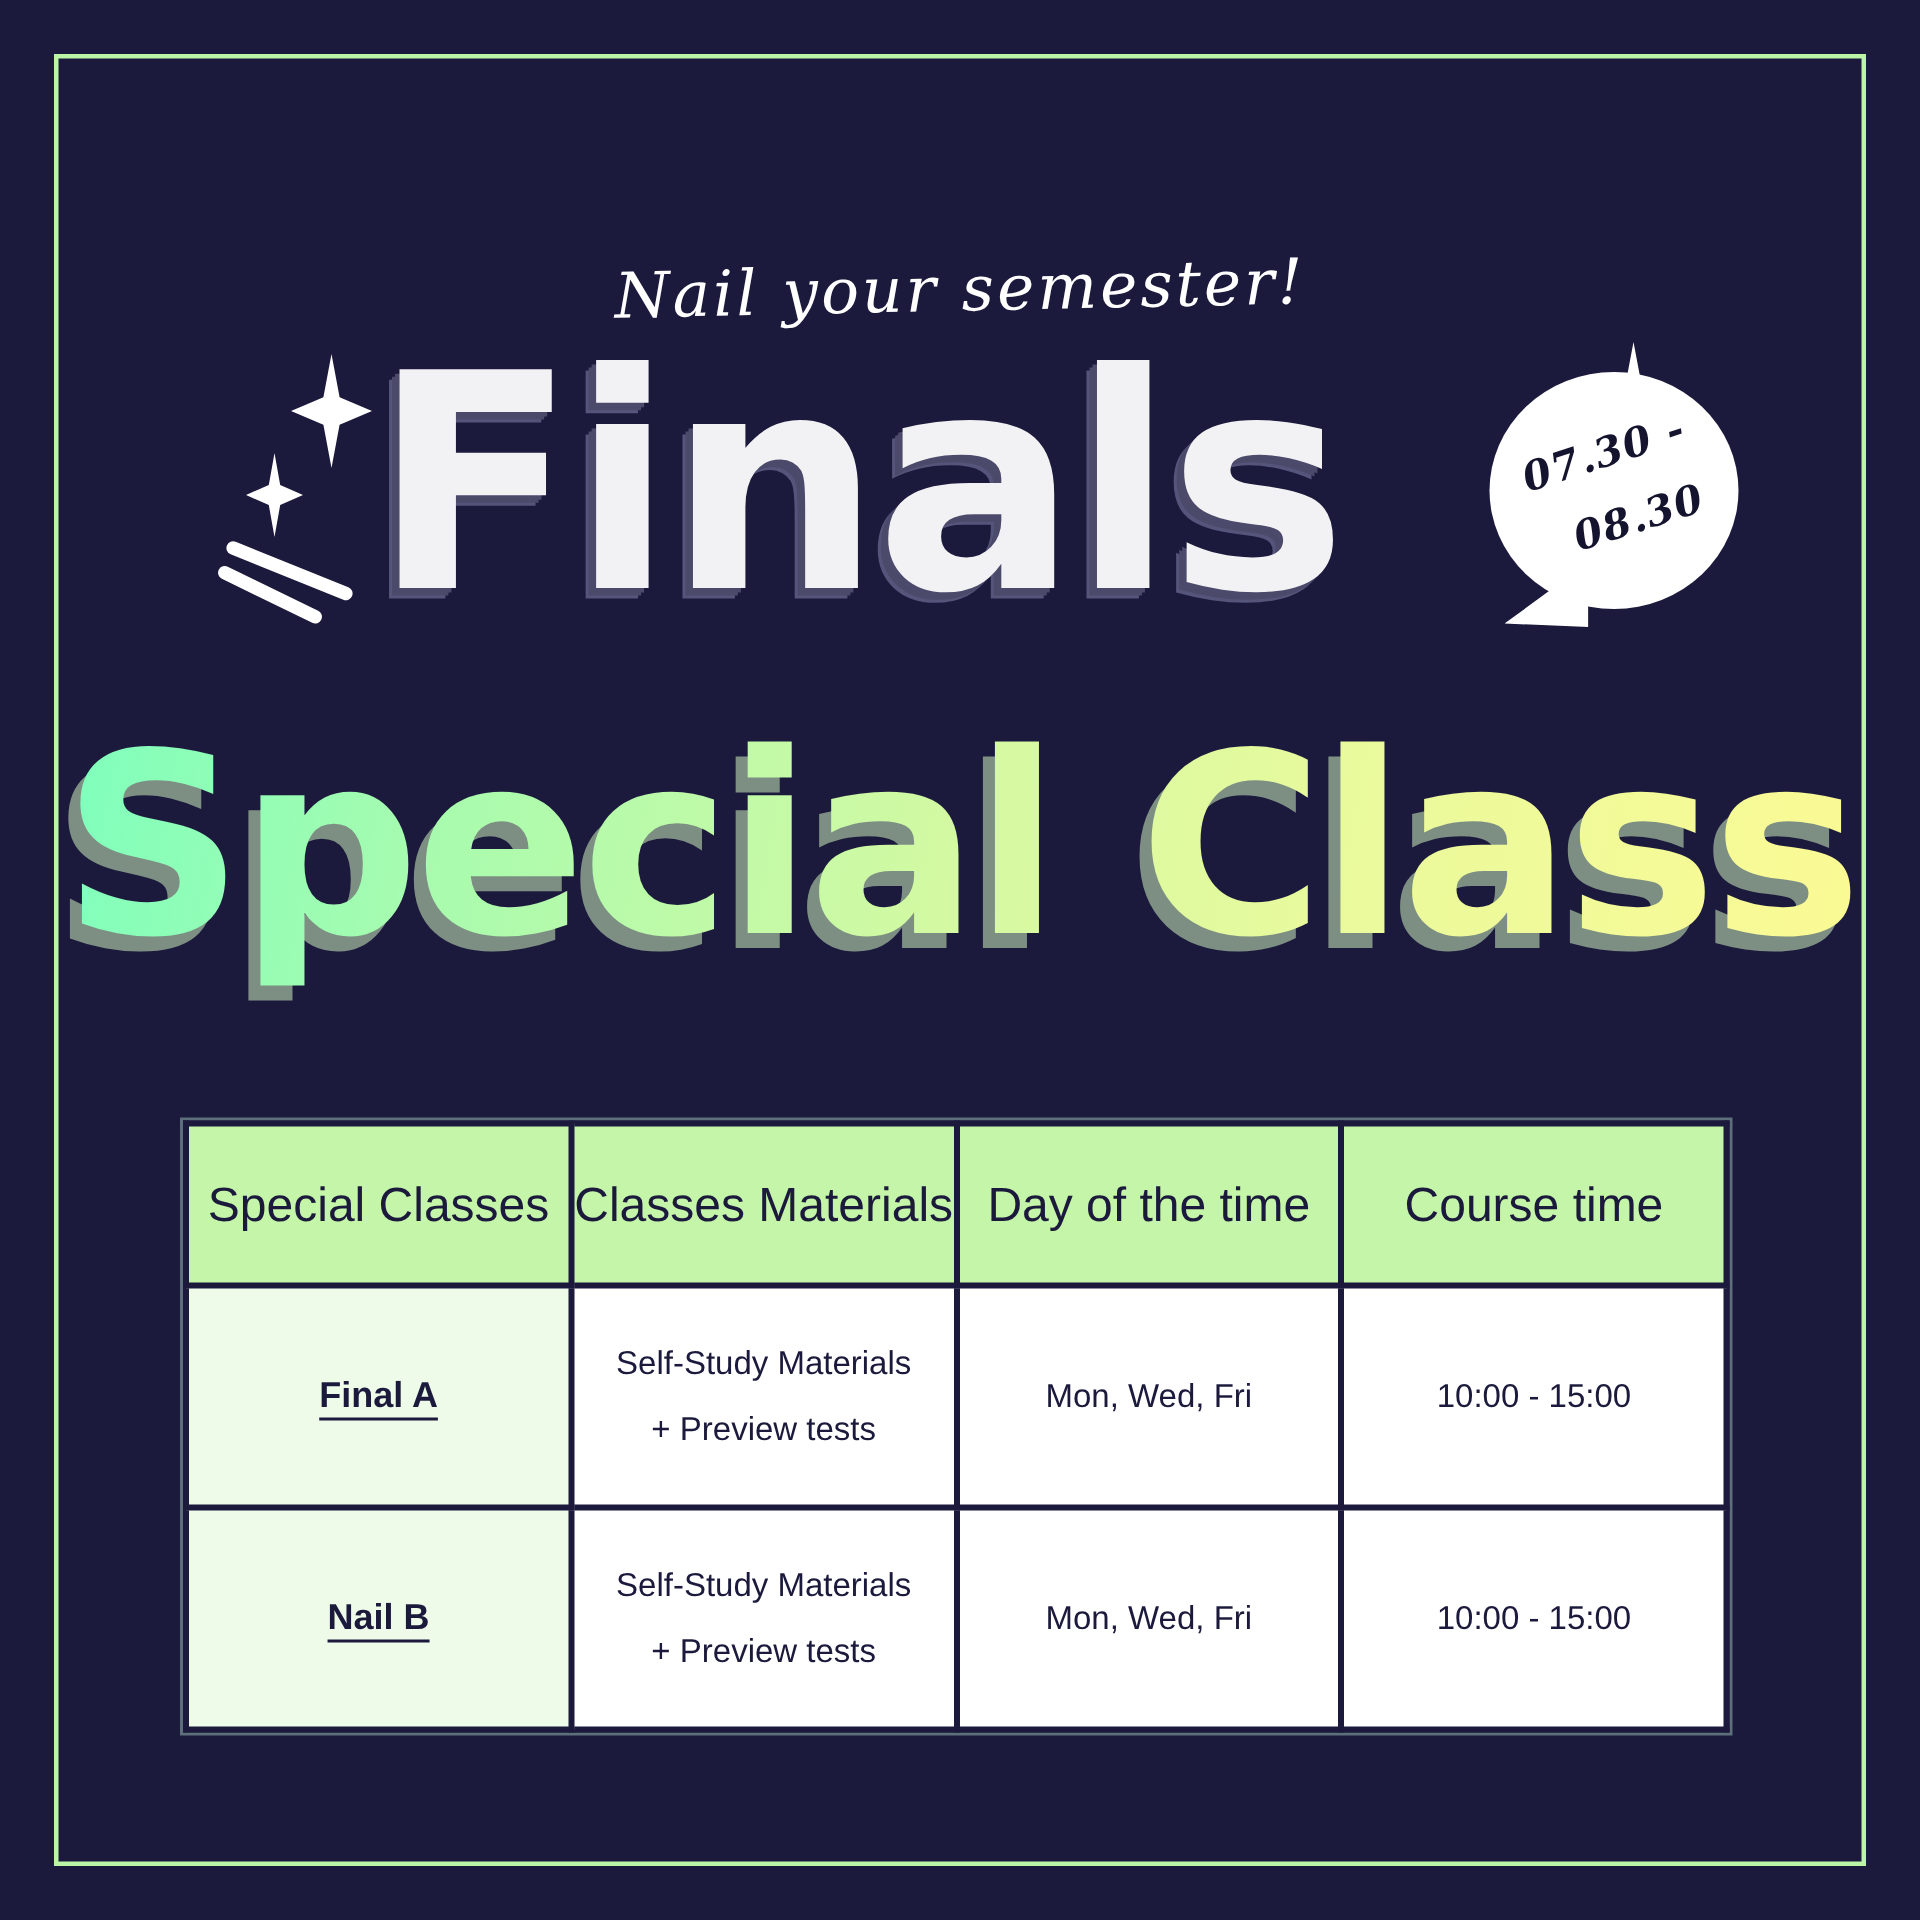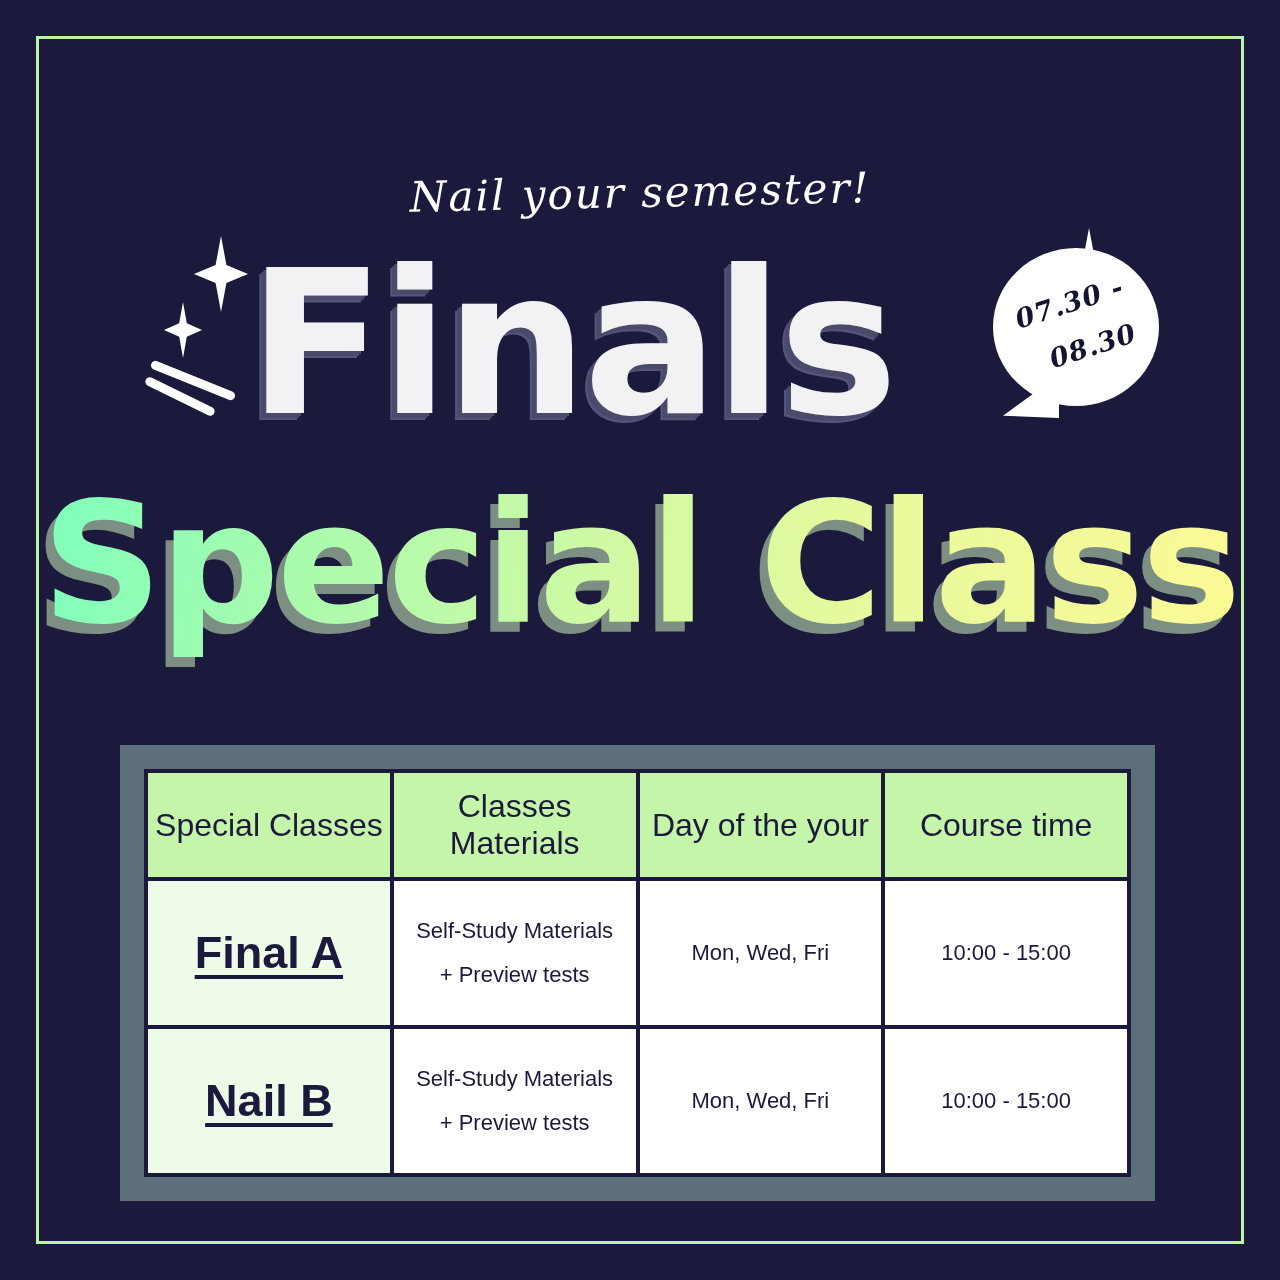--- a/index.html
+++ b/index.html
@@ -83,21 +83,21 @@
   }
   #streak-2 {
     left: 142px; top: 392px;
     width: 76px; height: 9px;
     transform: rotate(26deg);
   }
 
   
   #title-finals {
     position: absolute;
-    top: 239px;
+    top: 219px;
     left: 248px;
     font-family: "DejaVu Sans", sans-serif;
     font-weight: bold;
     font-size: 200px;
     line-height: 210px;
     letter-spacing: -4px;
     color: #f2f2f4;
     text-shadow:
       -3px 3px 0 #4b4a6b,
       -5px 5px 0 #4b4a6b,
@@ -185,21 +185,21 @@
     -webkit-text-fill-color: transparent;
   }
 
   
   #schedule-table-wrap {
     position: absolute;
     left: 120px;
     top: 745px;
     width: 1035px;
     background: #5d6f7b;
-    padding: 24px;
+    padding: 2px;
   }
   #schedule-table {
     width: 100%;
     border-collapse: collapse;
     background: #1c1a3c;
     table-layout: fixed;
   }
   #schedule-table th,
   #schedule-table td {
     border: 4px solid #1c1a3c;
@@ -214,21 +214,21 @@
     font-size: 32px;
     font-weight: normal;
   }
   #schedule-table td {
     background: #ffffff;
     height: 148px;
     font-size: 22px;
   }
   #schedule-table td.name-cell {
     background: #eefbe8;
-    font-size: 45px;
+    font-size: 24px;
     font-weight: bold;
     text-decoration: underline;
     text-underline-offset: 7px;
   }
   .material-line { display: block; line-height: 44px; }
 
   
   #schedule-table col.c1 { width: 25%; }
   #schedule-table col.c2 { width: 25%; }
   #schedule-table col.c3 { width: 25%; }
@@ -268,21 +268,21 @@
       <colgroup>
         <col class="c1">
           <col class="c2">
           <col class="c3">
           <col class="c4">
       </colgroup>
       <thead>
         <tr>
           <th>Special Classes</th>
           <th>Classes Materials</th>
-          <th>Day of the your</th>
+          <th>Day of the time</th>
           <th>Course time</th>
         </tr>
       </thead>
       <tbody>
         <tr>
           <td class="name-cell">Final A</td>
           <td>
             <span class="material-line">Self-Study Materials</span>
             <span class="material-line">+ Preview tests</span>
           </td>

